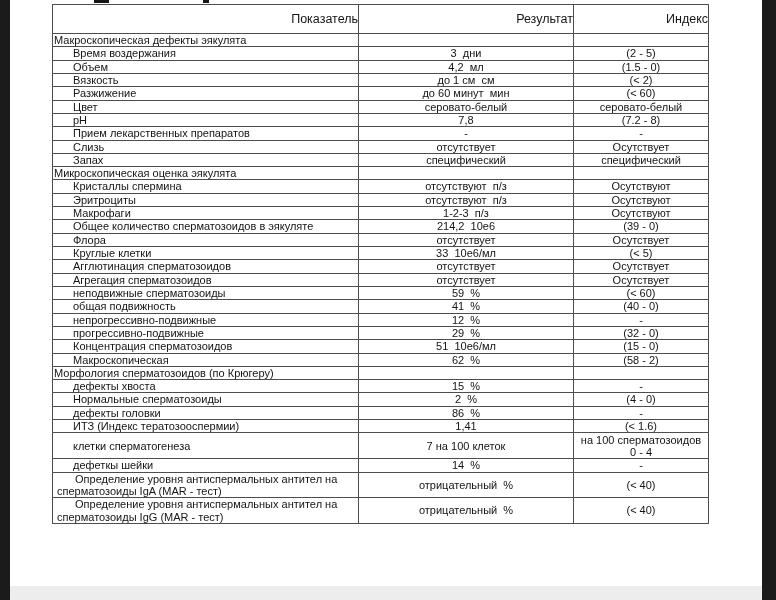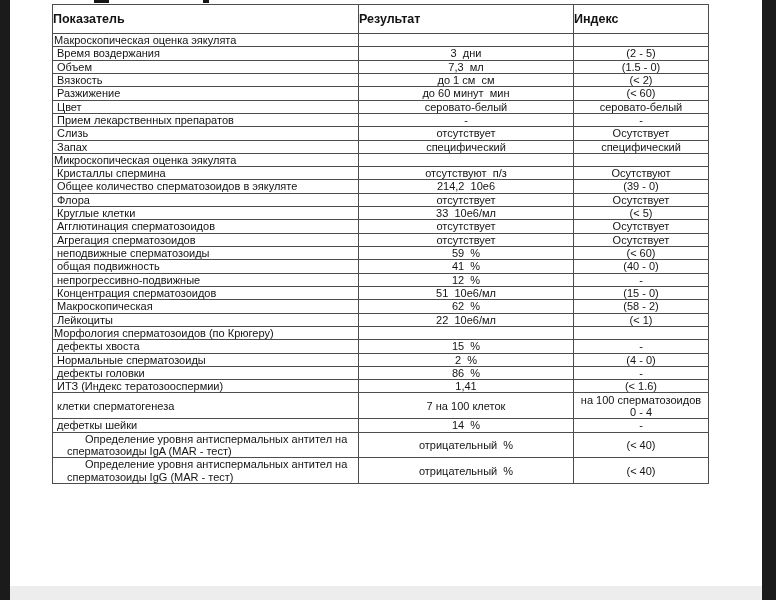--- a/index.html
+++ b/index.html
@@ -55,39 +55,39 @@
   .report-table th, .report-table td {
     border: 1px solid #4d4d4d;
     color: #141414;
     padding: 0;
     vertical-align: middle;
     overflow: hidden;
   }
   .report-table th {
     height: 28px;
     font-size: 12.5px;
-    font-weight: bold;
-    text-align: left;
+    font-weight: normal;
+    text-align: right;
   }
   .report-table td {
     font-size: 11px;
     line-height: 1.12;
   }
   .report-table tr { height: 13px; }
   tr.row-data-tall { height: 26px; }
   tr.row-data-wrap { height: 22px; }
 
   td.c-label {
     text-align: left;
-    padding-left: 4px;
+    padding-left: 20px;
     padding-right: 2px;
   }
   tr.row-section td.c-label { padding-left: 1px; }
   tr.row-data-wrap td.c-label {
-    padding-left: 14px;
+    padding-left: 4px;
     text-indent: 18px;
   }
   td.c-result, td.c-norm {
     text-align: center;
     white-space: pre-wrap;
   }
 </style>
 </head>
 <body>
 
@@ -105,48 +105,53 @@
     </colgroup>
     <thead>
       <tr>
         <th>Показатель</th>
         <th>Результат</th>
         <th>Индекс</th>
       </tr>
     </thead>
     <tbody>
         <tr class="row-section">
-          <td class="c-label">Макроскопическая оценка эякулята</td>
+          <td class="c-label">Макроскопическая дефекты эякулята</td>
           <td class="c-result"></td>
           <td class="c-norm"></td>
         </tr>
         <tr class="row-data">
           <td class="c-label">Время воздержания</td>
           <td class="c-result">3  дни</td>
           <td class="c-norm">(2 - 5)</td>
         </tr>
         <tr class="row-data">
           <td class="c-label">Объем</td>
-          <td class="c-result">7,3  мл</td>
+          <td class="c-result">4,2  мл</td>
           <td class="c-norm">(1.5 - 0)</td>
         </tr>
         <tr class="row-data">
           <td class="c-label">Вязкость</td>
           <td class="c-result">до 1 см  см</td>
           <td class="c-norm">(&lt; 2)</td>
         </tr>
         <tr class="row-data">
           <td class="c-label">Разжижение</td>
           <td class="c-result">до 60 минут  мин</td>
           <td class="c-norm">(&lt; 60)</td>
         </tr>
         <tr class="row-data">
           <td class="c-label">Цвет</td>
           <td class="c-result">серовато-белый</td>
           <td class="c-norm">серовато-белый</td>
+        </tr>
+        <tr class="row-data">
+          <td class="c-label">pH</td>
+          <td class="c-result">7,8</td>
+          <td class="c-norm">(7.2 - 8)</td>
         </tr>
         <tr class="row-data">
           <td class="c-label">Прием лекарственных препаратов</td>
           <td class="c-result">-</td>
           <td class="c-norm">-</td>
         </tr>
         <tr class="row-data">
           <td class="c-label">Слизь</td>
           <td class="c-result">отсутствует</td>
           <td class="c-norm">Осутствует</td>
@@ -160,20 +165,30 @@
           <td class="c-label">Микроскопическая оценка эякулята</td>
           <td class="c-result"></td>
           <td class="c-norm"></td>
         </tr>
         <tr class="row-data">
           <td class="c-label">Кристаллы спермина</td>
           <td class="c-result">отсутствуют  п/з</td>
           <td class="c-norm">Осутствуют</td>
         </tr>
         <tr class="row-data">
+          <td class="c-label">Эритроциты</td>
+          <td class="c-result">отсутствуют  п/з</td>
+          <td class="c-norm">Осутствуют</td>
+        </tr>
+        <tr class="row-data">
+          <td class="c-label">Макрофаги</td>
+          <td class="c-result">1-2-3  п/з</td>
+          <td class="c-norm">Осутствуют</td>
+        </tr>
+        <tr class="row-data">
           <td class="c-label">Общее количество сперматозоидов в эякуляте</td>
           <td class="c-result">214,2  10е6</td>
           <td class="c-norm">(39 - 0)</td>
         </tr>
         <tr class="row-data">
           <td class="c-label">Флора</td>
           <td class="c-result">отсутствует</td>
           <td class="c-norm">Осутствует</td>
         </tr>
         <tr class="row-data">
@@ -200,33 +215,33 @@
           <td class="c-label">общая подвижность</td>
           <td class="c-result">41  %</td>
           <td class="c-norm">(40 - 0)</td>
         </tr>
         <tr class="row-data">
           <td class="c-label">непрогрессивно-подвижные</td>
           <td class="c-result">12  %</td>
           <td class="c-norm">-</td>
         </tr>
         <tr class="row-data">
+          <td class="c-label">прогрессивно-подвижные</td>
+          <td class="c-result">29  %</td>
+          <td class="c-norm">(32 - 0)</td>
+        </tr>
+        <tr class="row-data">
           <td class="c-label">Концентрация сперматозоидов</td>
           <td class="c-result">51  10е6/мл</td>
           <td class="c-norm">(15 - 0)</td>
         </tr>
         <tr class="row-data">
           <td class="c-label">Макроскопическая</td>
           <td class="c-result">62  %</td>
           <td class="c-norm">(58 - 2)</td>
-        </tr>
-        <tr class="row-data">
-          <td class="c-label">Лейкоциты</td>
-          <td class="c-result">22  10е6/мл</td>
-          <td class="c-norm">(&lt; 1)</td>
         </tr>
         <tr class="row-section">
           <td class="c-label">Морфология сперматозоидов (по Крюгеру)</td>
           <td class="c-result"></td>
           <td class="c-norm"></td>
         </tr>
         <tr class="row-data">
           <td class="c-label">дефекты хвоста</td>
           <td class="c-result">15  %</td>
           <td class="c-norm">-</td>

